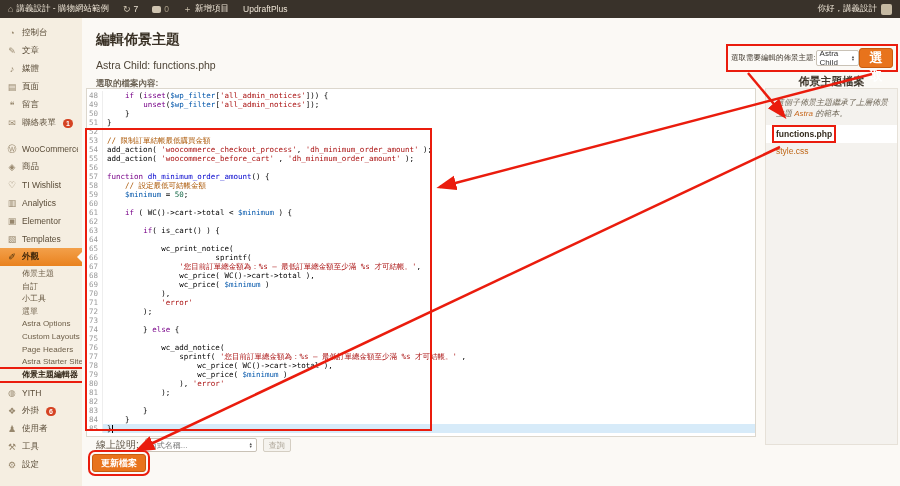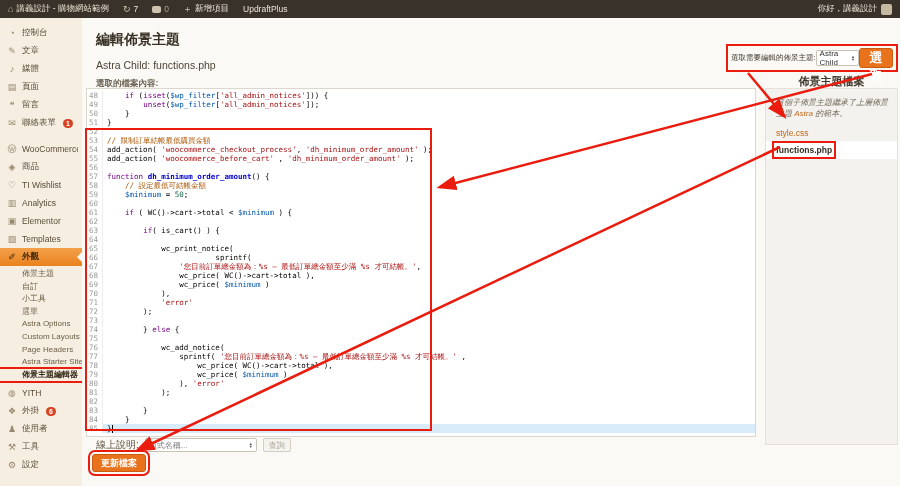--- a/index.html
+++ b/index.html
@@ -59,21 +59,21 @@
   
   .editor { position:absolute; left:4px; top:70px; width:670px; height:349px; background:#fff;
     border:1px solid #dcd7cd; overflow:hidden; padding-top:2px;
     font-family:"DejaVu Sans Mono","Liberation Mono",monospace; font-size:7.5px; }
   .cm-line { display:flex; height:9px; line-height:9px; }
   .cm-gutter { flex:0 0 16px; text-align:right; padding-right:4px; color:#9a9a9a; background:#fff;
     border-right:1px solid #eee; }
   .cm-code { flex:1; white-space:pre; padding-left:4px; color:#000; }
   .cm-line.active .cm-code { background:#d7ebf9; }
   .tok-kw { color:#770088;margin-top:44px; } .tok-str { color:#aa1111; } .tok-var { color:#0055aa; }
-  .tok-com { color:#aa5500; } .tok-num { color:#116644; } .tok-def { color:#0000cc;font-weight:bold; }
+  .tok-com { color:#aa5500; } .tok-num { color:#116644; } .tok-def { color:#0000cc; }
   .cursor { display:inline-block; width:1px; height:8px; background:#000; vertical-align:middle; }
 
   .code-annotation { position:absolute; left:3px; top:110px; width:347px; height:303px;
     border:2.5px solid #ea1c0d; pointer-events:none; }
 
   
   .files-panel { position:absolute; left:683px; top:70px; width:133px; height:357px;
     background:#f4f2ee; border:1px solid #e6e1d8; font-size:8.5px; }
   .fp-desc { font-style:italic; color:#6f6758; font-size:8px; padding:8px 8px 6px 10px; line-height:11px; }
   .fp-theme-link { color:#c7681e; font-style:italic; }
@@ -393,22 +393,22 @@
           </div>
         </div>
     </div>
     <div class="code-annotation"></div>
 
     <div class="files-panel">
       <div class="fp-desc">
         <span>這個子佈景主題繼承了上層佈景主題 </span><span class="fp-theme-link">Astra</span><span> 的範本。</span>
       </div>
       <div id="file-list">
+          <div class="fp-file active"><span class="fp-file-name">functions.php</span></div>
           <div class="fp-file"><span class="fp-file-name">style.css</span></div>
-          <div class="fp-file active"><span class="fp-file-name">functions.php</span></div>
         </div>
     </div>
 
     <div class="docs-row">
       <span class="docs-label">線上說明:</span>
       <span class="select docs-select">
         <span>函式名稱...</span>
         <span class="sel-arrows">
             <span>▲</span>
             <span>▼</span>

